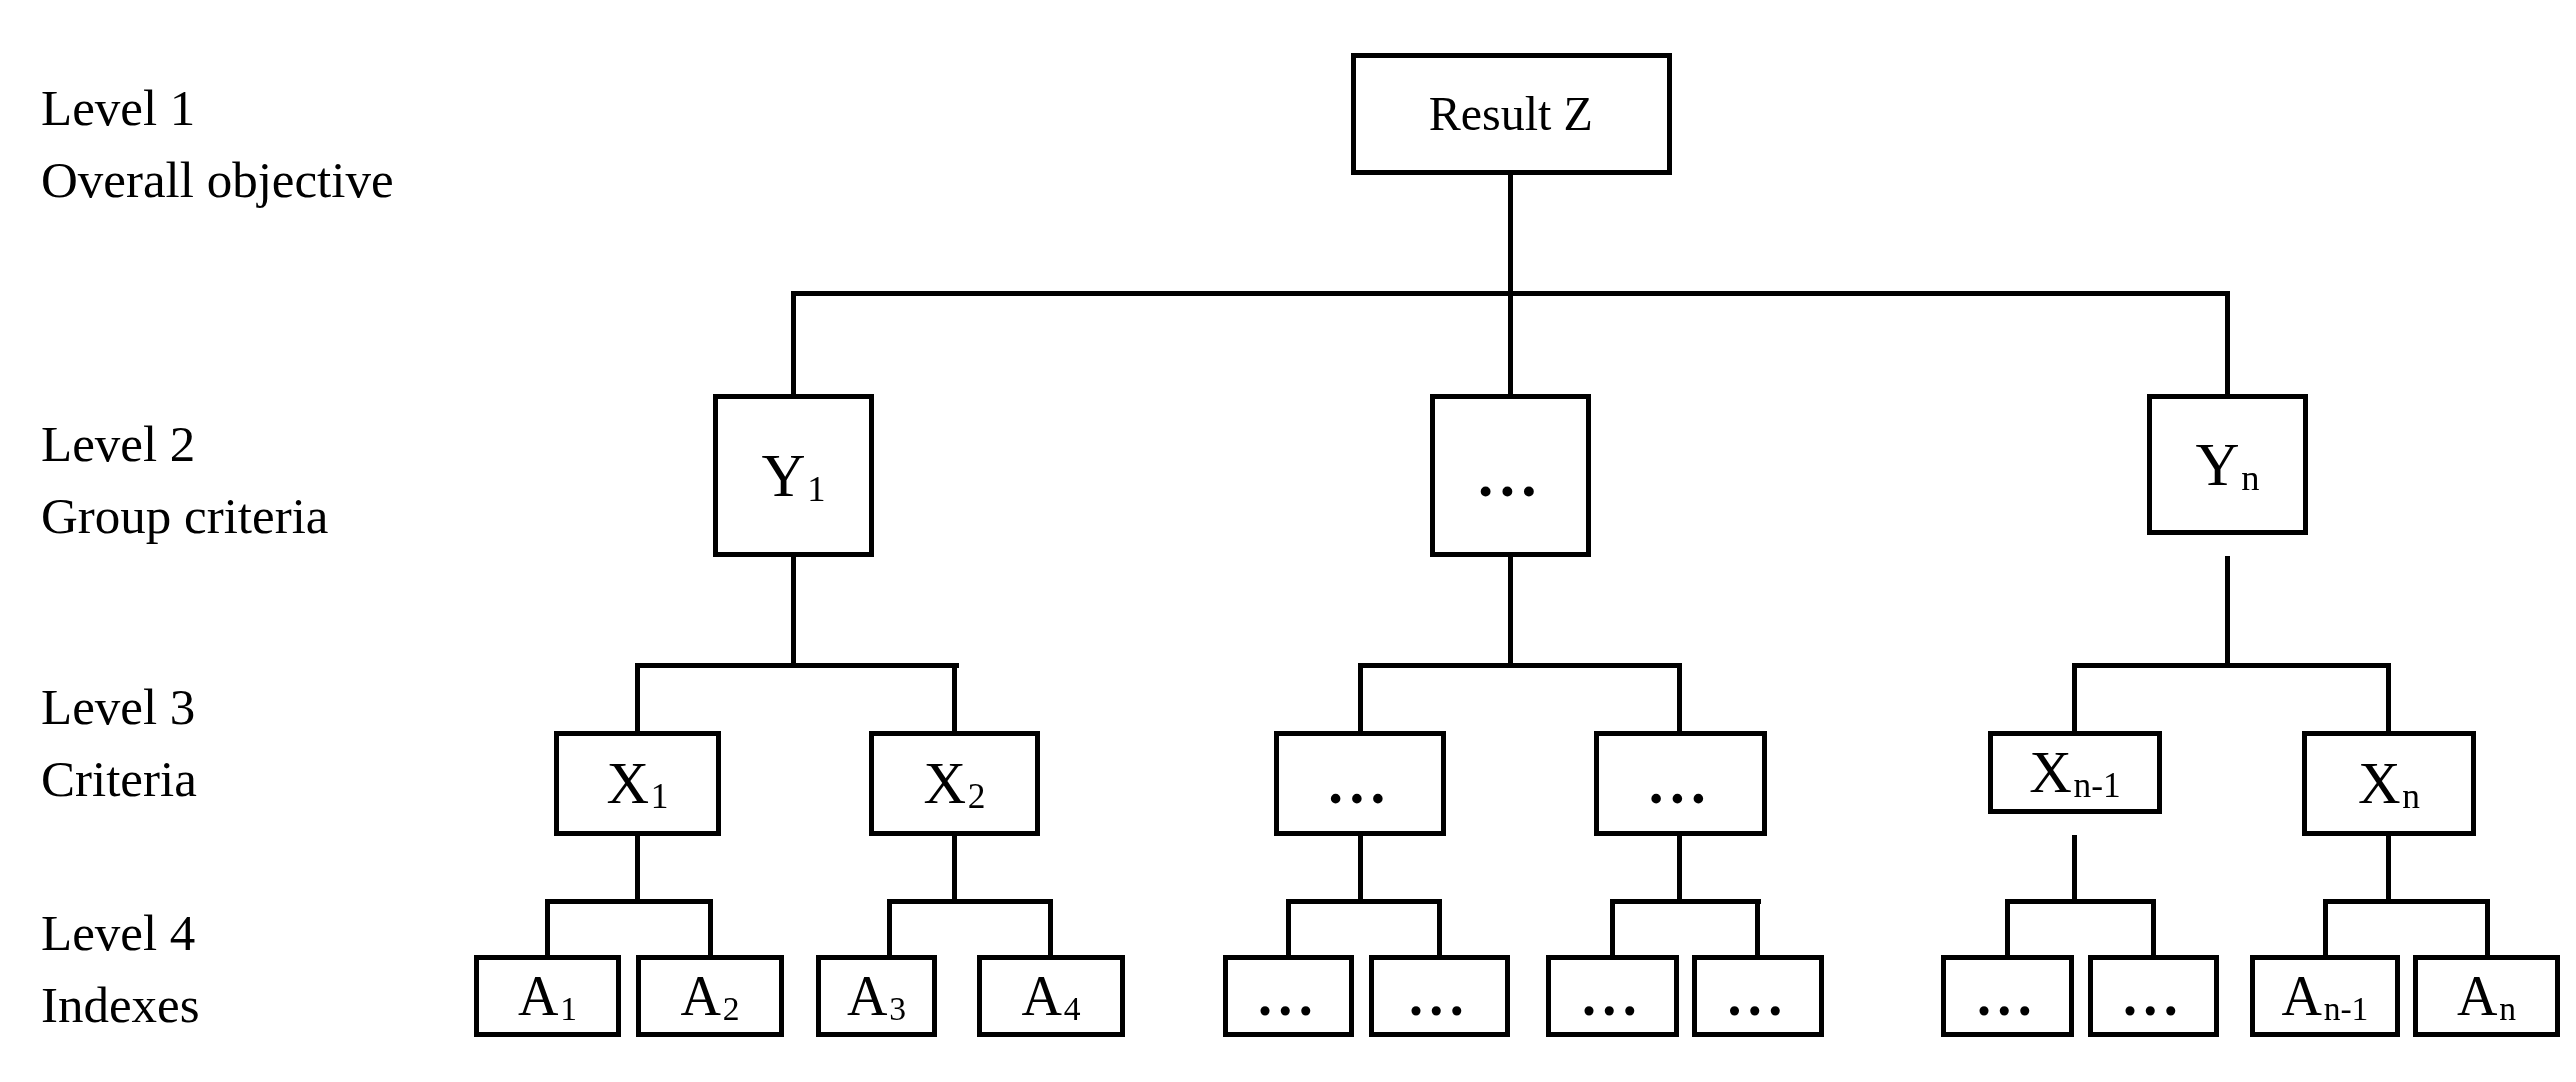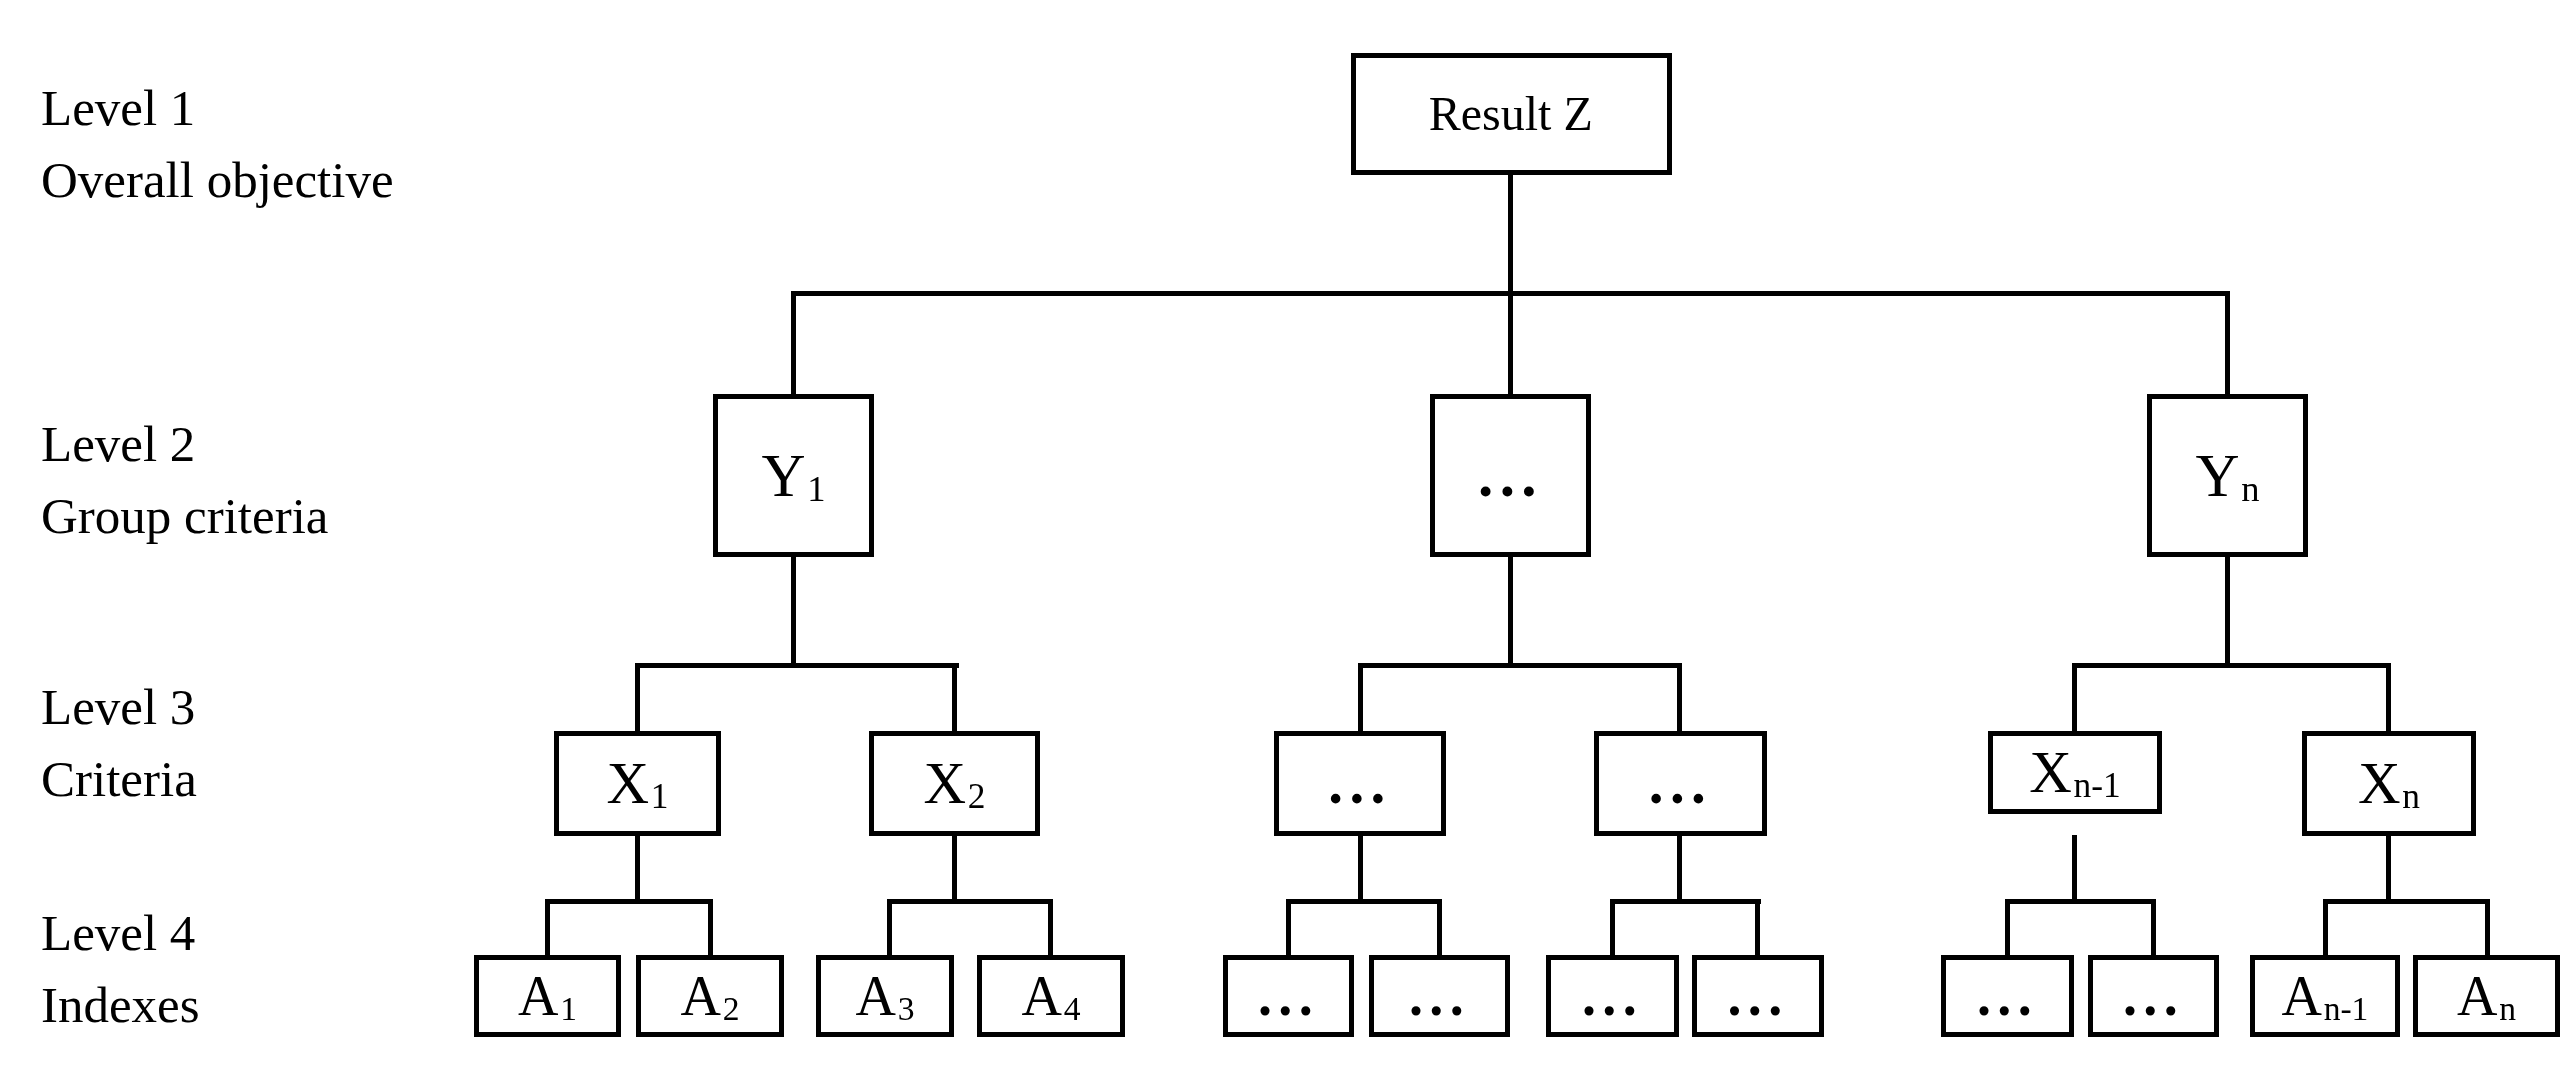--- a/index.html
+++ b/index.html
@@ -94,21 +94,21 @@
   <div class="box fz-l1" style="left:1351px;top:53px;width:321px;height:122px">
     <span class="lbl"><span>Result Z</span><span class="sub"></span></span>
   </div>
 
   <div class="box fz-l2" style="left:713px;top:394px;width:161px;height:163px">
     <span class="lbl"><span>Y</span><span class="sub">1</span></span>
   </div>
   <div class="box fz-l2" style="left:1430px;top:394px;width:161px;height:163px">
     <span class="lbl dots"><span>...</span></span>
   </div>
-  <div class="box fz-l2" style="left:2147px;top:394px;width:161px;height:163px">
+  <div class="box fz-l2" style="left:2147px;top:394px;width:161px;height:141px">
     <span class="lbl"><span>Y</span><span class="sub">n</span></span>
   </div>
 
   <div class="box fz-l3" style="left:554px;top:731px;width:167px;height:105px">
     <span class="lbl"><span>X</span><span class="sub">1</span></span>
   </div>
   <div class="box fz-l3" style="left:869px;top:731px;width:171px;height:105px">
     <span class="lbl"><span>X</span><span class="sub">2</span></span>
   </div>
   <div class="box fz-l3" style="left:1274px;top:731px;width:172px;height:105px">
@@ -123,21 +123,21 @@
   <div class="box fz-l3" style="left:2302px;top:731px;width:174px;height:105px">
     <span class="lbl"><span>X</span><span class="sub">n</span></span>
   </div>
 
   <div class="box fz-l4" style="left:474px;top:955px;width:147px;height:82px">
     <span class="lbl"><span>A</span><span class="sub">1</span></span>
   </div>
   <div class="box fz-l4" style="left:636px;top:955px;width:148px;height:82px">
     <span class="lbl"><span>A</span><span class="sub">2</span></span>
   </div>
-  <div class="box fz-l4" style="left:816px;top:955px;width:138px;height:82px">
+  <div class="box fz-l4" style="left:816px;top:955px;width:121px;height:82px">
     <span class="lbl"><span>A</span><span class="sub">3</span></span>
   </div>
   <div class="box fz-l4" style="left:977px;top:955px;width:148px;height:82px">
     <span class="lbl"><span>A</span><span class="sub">4</span></span>
   </div>
   <div class="box fz-l4" style="left:1223px;top:955px;width:131px;height:82px">
     <span class="lbl dots"><span>...</span></span>
   </div>
   <div class="box fz-l4" style="left:1369px;top:955px;width:141px;height:82px">
     <span class="lbl dots"><span>...</span></span>

